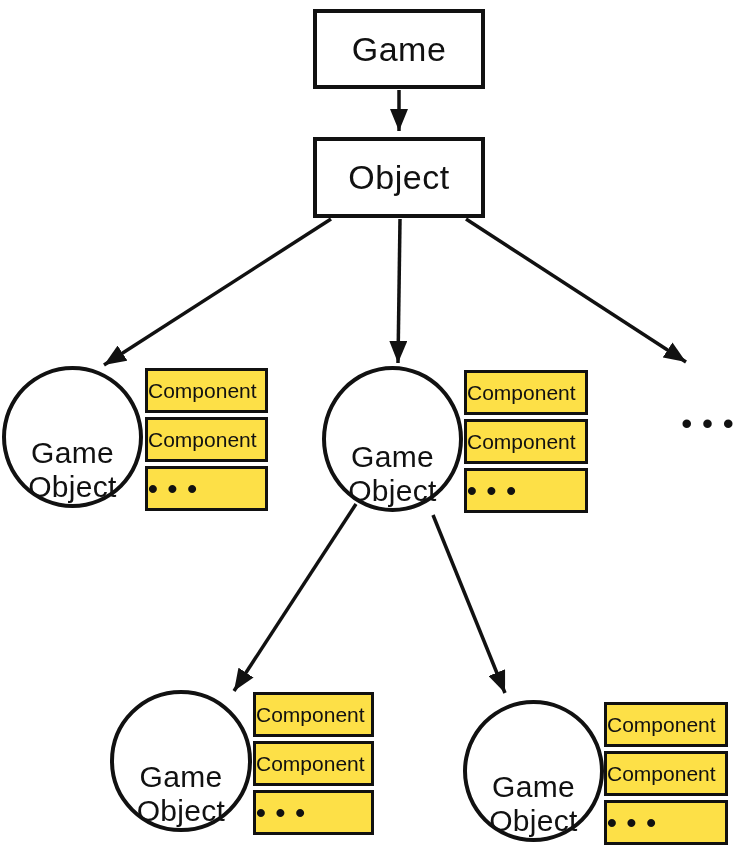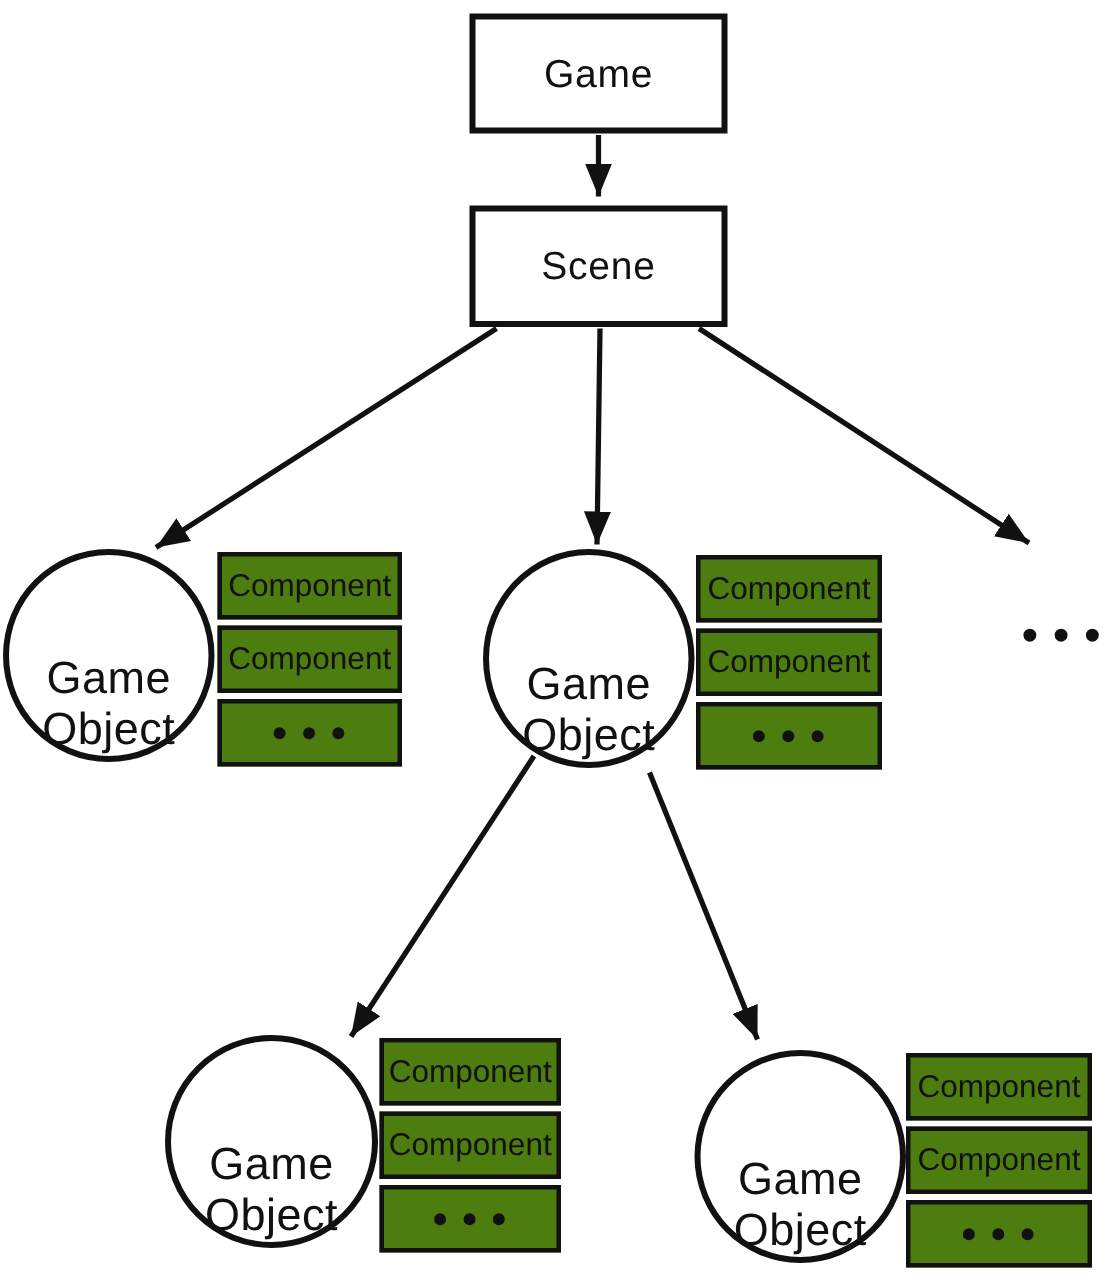--- a/index.html
+++ b/index.html
@@ -4,42 +4,42 @@
 <style>
   html,body{margin:0;padding:0;background:#fff;}
   .canvas{
     position:relative;width:739px;height:855px;background:#ffffff;overflow:hidden;
     font-family:"Liberation Sans",sans-serif;color:#111;
   }
   .edges{position:absolute;left:0;top:0;width:739px;height:855px;pointer-events:none;}
   .rect-node{
     position:absolute;box-sizing:border-box;background:#fff;border:4px solid #111;
     display:flex;align-items:center;justify-content:center;
-    font-size:26px;letter-spacing:.5px;
+    font-size:34px;letter-spacing:.5px;
   }
   #game-box{left:313px;top:9px;width:172px;height:80px;}
   #scene-box{left:313px;top:137px;width:172px;height:81px;}
   .circle-node{
     position:absolute;box-sizing:border-box;background:#fff;border:4px solid #111;border-radius:50%;
     display:flex;align-items:flex-end;justify-content:center;text-align:center;
     font-size:30px;line-height:34px;letter-spacing:.3px;
   }
   #circle-1{left:2px;top:366px;width:141px;height:142px;}
   #circle-2{left:322px;top:366px;width:141px;height:146px;}
   #circle-3{left:110px;top:690px;width:142px;height:142px;}
   #circle-4{left:463px;top:700px;width:141px;height:142px;}
   .circle-label{width:112px;}
   .stack{position:absolute;display:flex;flex-direction:column;gap:4px;}
   #stack-1{left:145px;top:368px;width:123px;}
   #stack-2{left:464px;top:370px;width:124px;}
   #stack-3{left:253px;top:692px;width:121px;}
   #stack-4{left:604px;top:702px;width:124px;}
   .comp{
-    box-sizing:border-box;height:45px;background:#4d7c0f;border:3px solid #111;
-    display:flex;align-items:center;justify-content:center;
+    box-sizing:border-box;height:45px;background:#fde047;border:3px solid #111;
+    display:flex;align-items:center;
     font-size:21px;white-space:nowrap;
   }
   .comp-ellipsis{font-size:28px;font-weight:700;letter-spacing:1px;}
   .sibling-ellipsis{
     position:absolute;left:680px;top:402px;width:56px;height:44px;
     display:flex;align-items:center;justify-content:center;
     font-size:30px;font-weight:700;letter-spacing:1px;white-space:nowrap;
   }
 </style>
 </head>
@@ -59,21 +59,21 @@
     <line x1="466" y1="219" x2="686" y2="362" stroke="#111" stroke-width="3.5" marker-end="url(#arrow)"></line>
     <line x1="356" y1="504" x2="234" y2="691" stroke="#111" stroke-width="3.5" marker-end="url(#arrow)"></line>
     <line x1="433" y1="515" x2="505" y2="693" stroke="#111" stroke-width="3.5" marker-end="url(#arrow)"></line>
   </svg>
 
   <div class="rect-node" id="game-box">
     <span>Game</span>
   </div>
 
   <div class="rect-node" id="scene-box">
-    <span>Scene</span>
+    <span>Object</span>
   </div>
 
   <div class="circle-node" id="circle-1">
     <span class="circle-label">Game Object</span>
   </div>
   <div class="stack" id="stack-1">
     <div class="comp">
       <span>Component</span>
     </div>
     <div class="comp">

